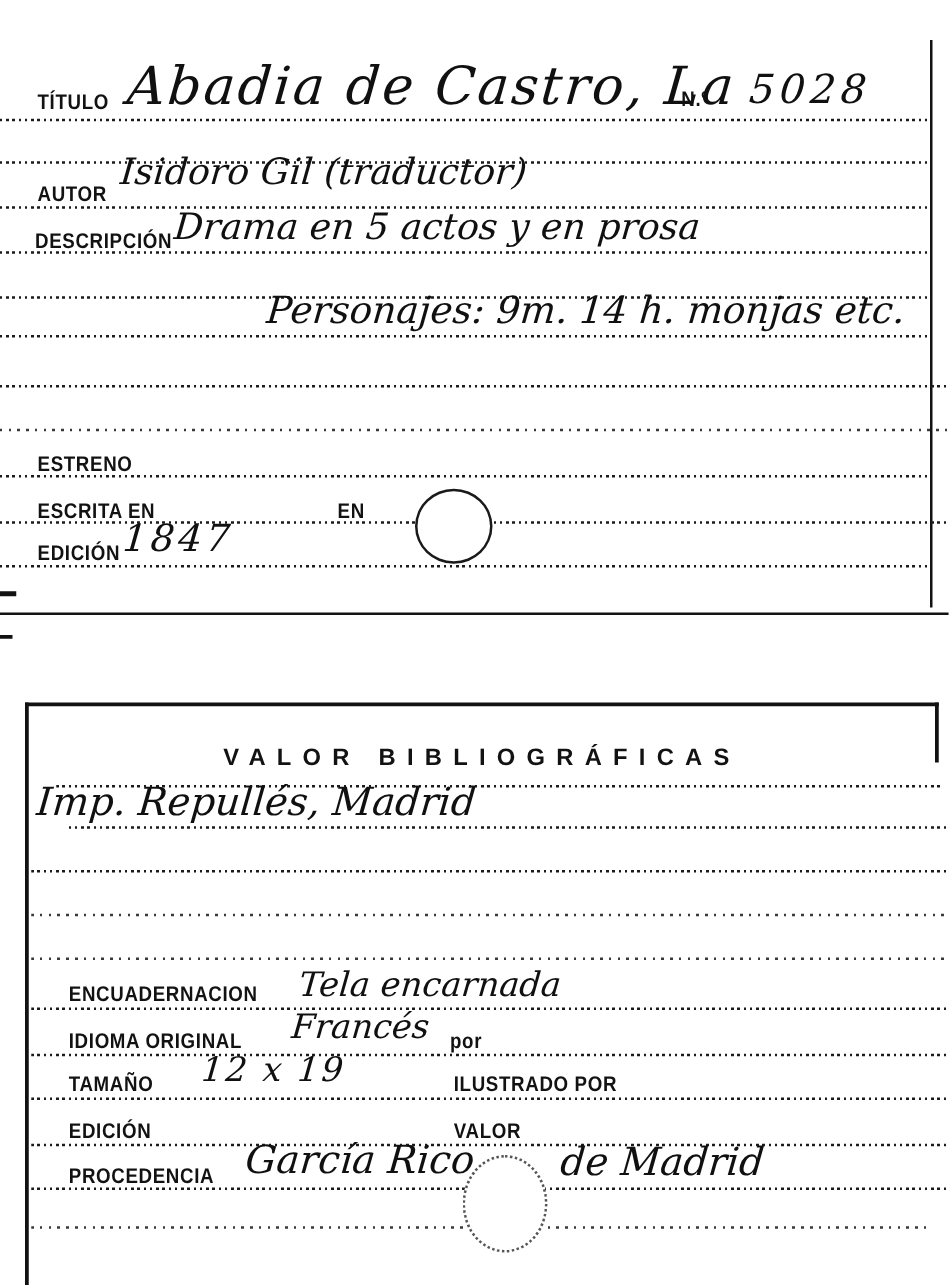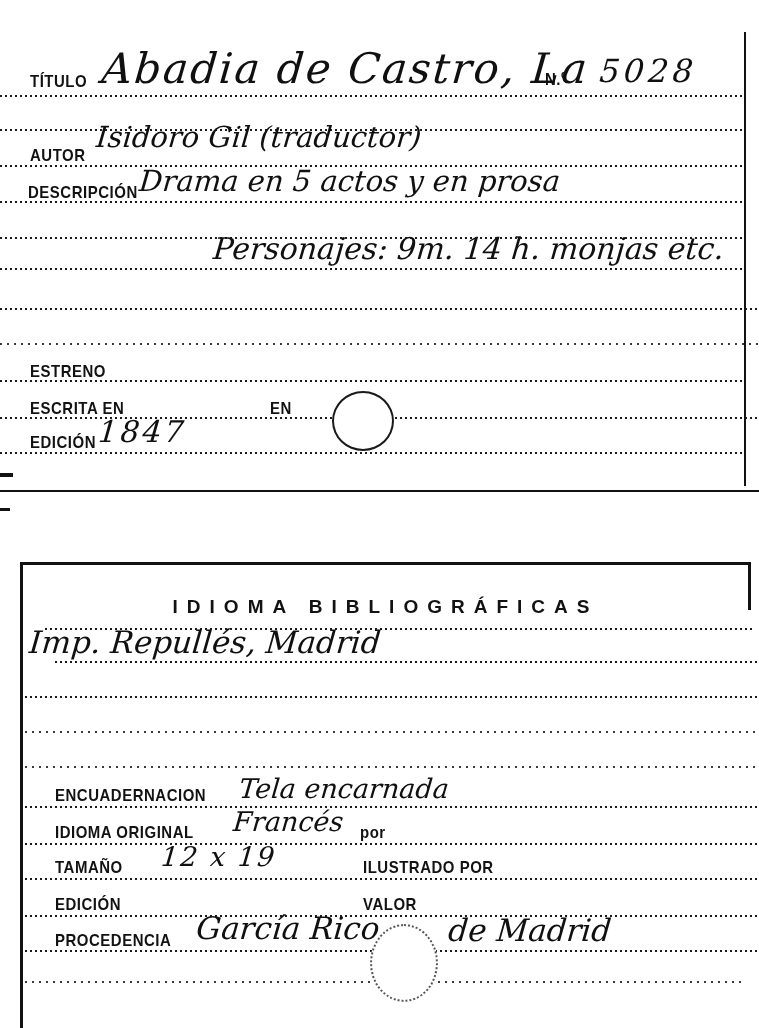--- a/index.html
+++ b/index.html
@@ -98,21 +98,21 @@
   <div class="artifact" style="left:0;top:473px;width:13px;height:4px;"></div>
   <div class="artifact" style="left:0;top:508px;width:10px;height:3px;"></div>
 </div>
 
 <div>
 
   <div class="solid" style="left:20px;top:562px;width:731px;height:3px;"></div>
   <div class="solid" style="left:20px;top:562px;width:3px;height:466px;"></div>
   <div class="solid" style="left:748px;top:562px;width:3px;height:48px;"></div>
 
-  <div class="header-center" style="left:20px;top:596px;width:731px;">IDIOMA BIBLIOGRÁFICAS</div>
+  <div class="header-center" style="left:20px;top:596px;width:731px;">VALOR BIBLIOGRÁFICAS</div>
 
   <div class="dot" style="left:45px;top:628px;width:710px;"></div>
   <div class="dot" style="left:55px;top:661px;width:704px;"></div>
   <div class="dot" style="left:25px;top:696px;width:734px;"></div>
   <div class="dot faint" style="left:25px;top:731px;width:734px;"></div>
   <div class="dot faint" style="left:25px;top:766px;width:734px;"></div>
   <div class="dot" style="left:25px;top:806px;width:734px;"></div>
   <div class="dot" style="left:25px;top:843px;width:734px;"></div>
   <div class="dot" style="left:25px;top:878px;width:734px;"></div>
   <div class="dot" style="left:25px;top:915px;width:734px;"></div>

